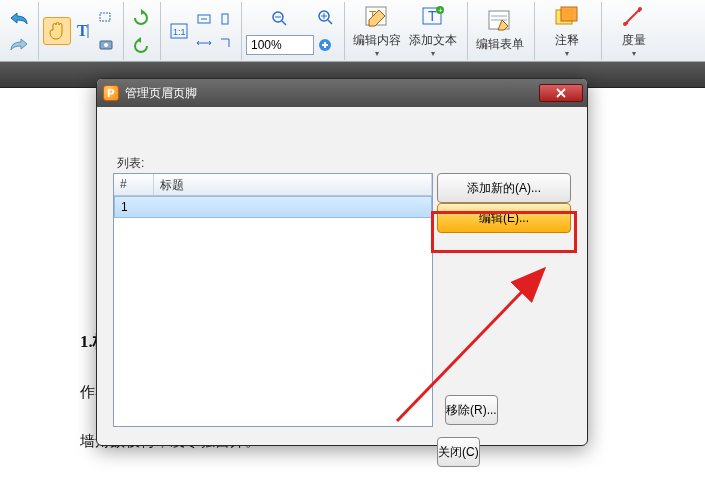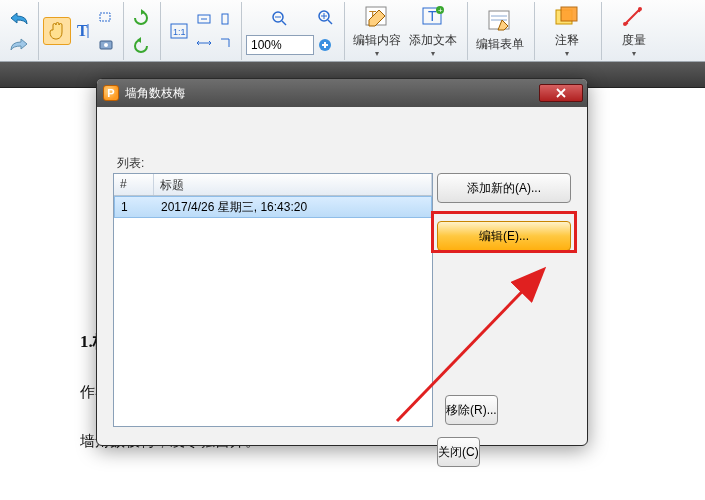--- a/index.html
+++ b/index.html
@@ -119,21 +119,21 @@
       display:flex; height: 22px; align-items:center; font-size:12px;
     }
     .list-row.sel {
       background: linear-gradient(#d8ecff, #bcdcf8);
       border: 1px solid #8fbde8;
     }
     .list-row .c { padding: 0 6px; }
     .list-row .c.num { width: 40px; }
     .side-btns {
       position:absolute; right: 16px; top: 32px; width: 134px;
-      display:flex; flex-direction:column; gap: 18px;
+      display:flex; flex-direction:column; gap: 0;
     }
     .dbtn {
       height: 30px; border: 1px solid #888; border-radius: 4px;
       background: linear-gradient(#fdfdfd, #e4e4e4);
       font-size: 12px; cursor:pointer;
     }
     .dbtn.edit {
       background: linear-gradient(#fff2c8, #ffc840 50%, #ffb010);
       border: 1px solid #c88400;
     }
@@ -336,38 +336,37 @@
 
 <div class="doc">
   <p class="h" style="margin-top:210px;">1.梅</p>
   <p>作者</p>
   <p>墙角数枝梅，凌寒独自开。</p>
 </div>
 
 <div class="dialog">
   <div class="titlebar">
     <span class="p-icon">P</span>
-    <span>墙角数枝梅</span>
+    <span>管理页眉页脚</span>
     <span class="spacer"></span>
     <span class="close-btn">
       <svg width="12" height="10" viewBox="0 0 12 10">
           <path d="M2 1 L10 9 M10 1 L2 9" stroke="#fff" stroke-width="1.8"></path>
         </svg>
     </span>
   </div>
   <div class="dlg-body">
     <div class="dlg-label">列表:</div>
     <div class="list-box">
       <div class="list-head">
         <div class="col col-num">#</div>
         <div class="col col-title">标题</div>
       </div>
       <div class="list-row sel">
         <span class="c num">1</span>
-        <span class="c">2017/4/26 星期三, 16:43:20</span>
       </div>
     </div>
     <div class="side-btns">
       <button class="dbtn">添加新的(A)...</button>
       <button class="dbtn edit">编辑(E)...</button>
     </div>
     <div class="highlight-box"></div>
     <div class="bot-btns">
       <button class="dbtn">移除(R)...</button>
     </div>

